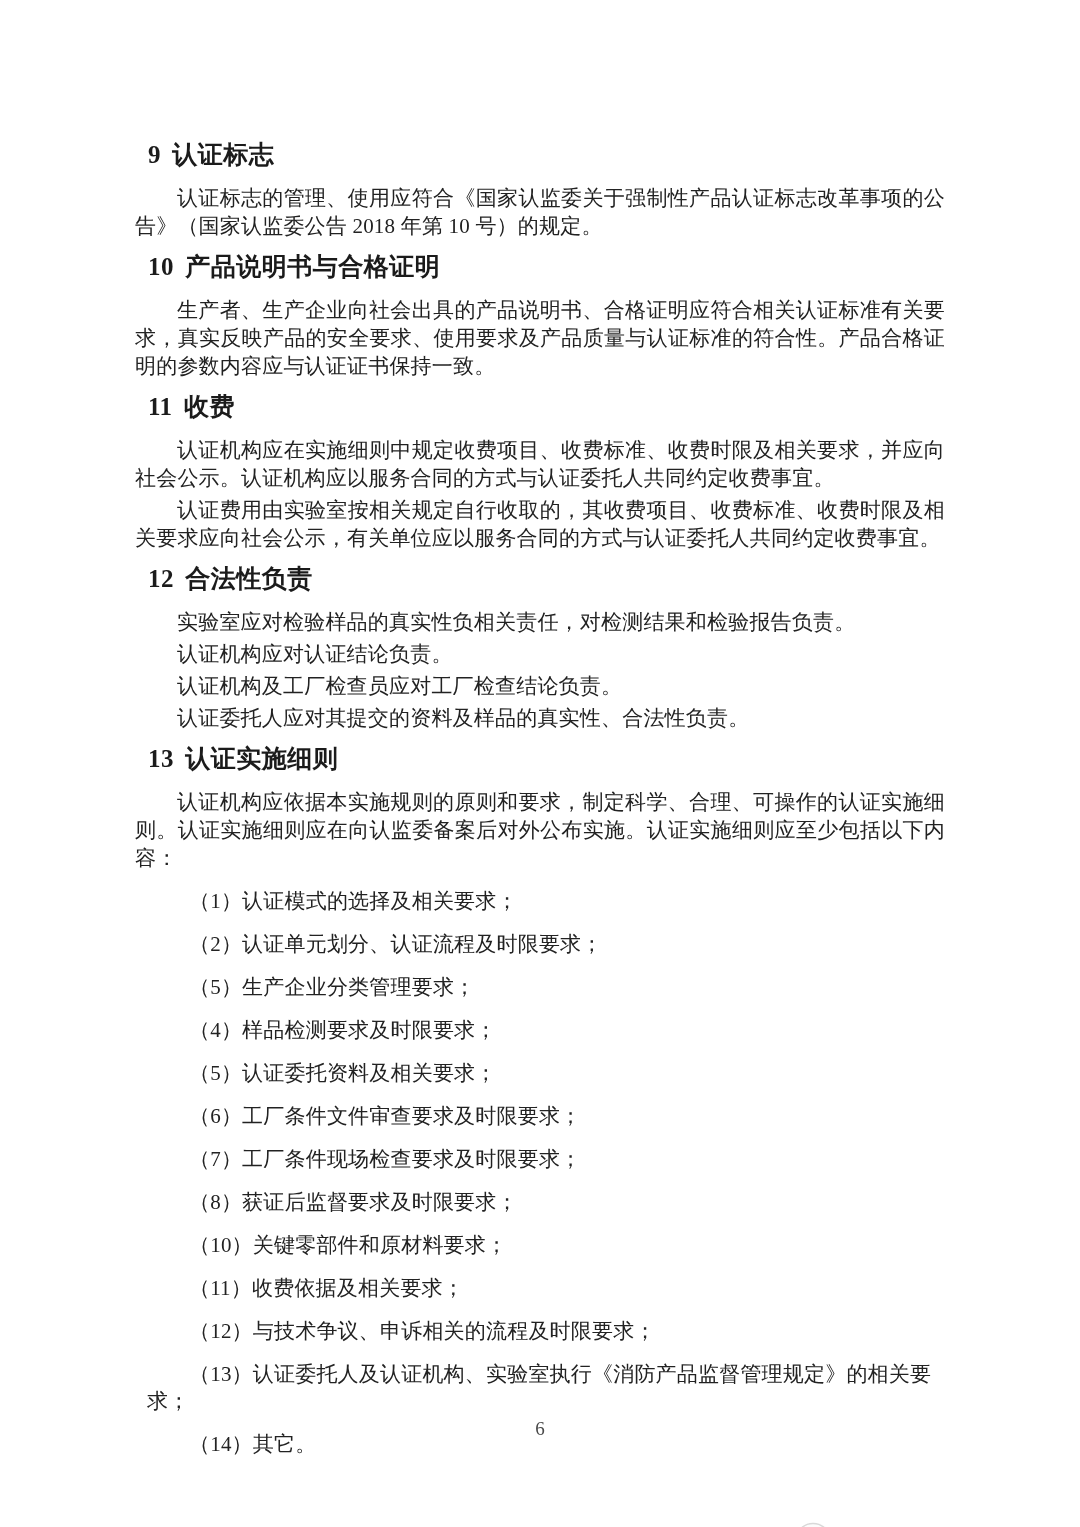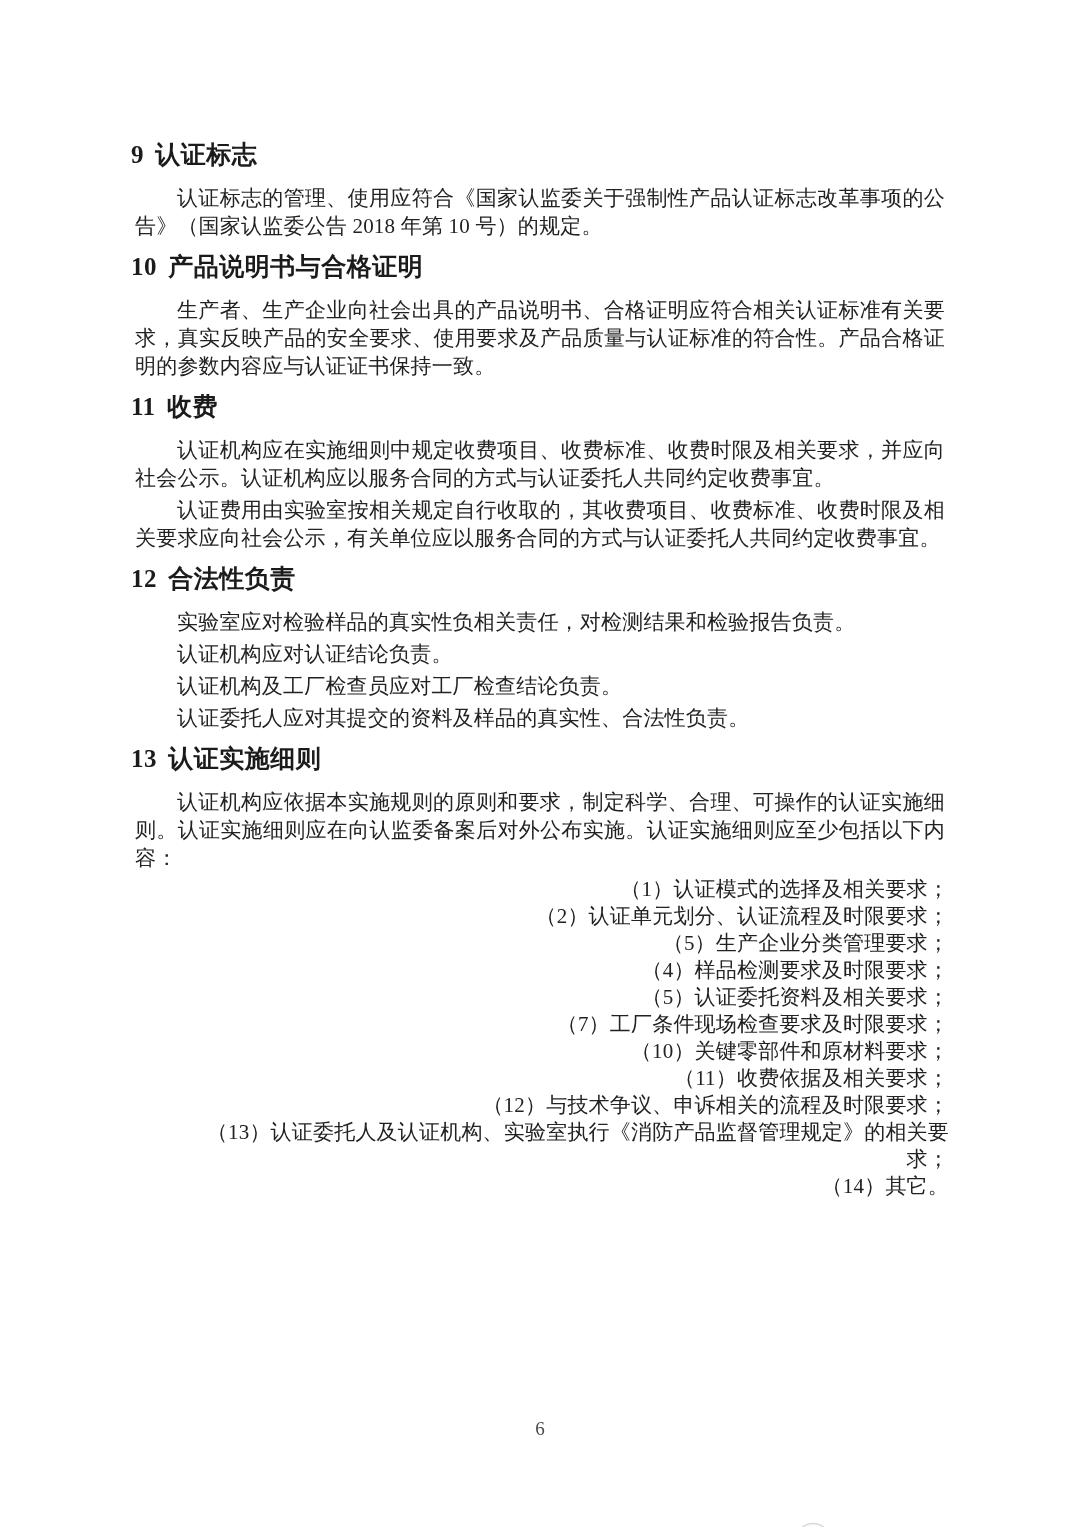--- a/index.html
+++ b/index.html
@@ -15,40 +15,40 @@
   .content {
     position: absolute;
     left: 131px;
     top: 140px;
     width: 818px;
   }
   .h {
     font-size: 25px;
     line-height: 30px;
     font-weight: 700;
-    margin: 12px 0 14px 0;
+    margin: 12px 0 14px 17px;
     letter-spacing: 0.5px;
     color: #1b1b1b;
   }
   section:first-child .h { margin-top: 0; }
   .num { margin-right: 0.45em; }
   .body {
     font-size: 21px;
     line-height: 28px;
     margin: 4px;
     text-indent: 2em;
     text-align: justify;
     letter-spacing: 0.2px;
   }
   .item {
     font-size: 21px;
     line-height: 27px;
-    margin: 0;
+    margin: 16px;
     text-indent: 2em;
-    text-align: right;
+    text-align: left;
     letter-spacing: 0.2px;
   }
   .items { margin-top: 2px; }
   .pagenum {
     position: absolute;
     left: 0;
     right: 0;
     top: 1418px;
     text-align: center;
     font-size: 19px;
@@ -116,21 +116,23 @@
       <h2 class="h">
         <span class="num">13</span><span class="ttl">认证实施细则</span>
       </h2>
       <p class="body">认证机构应依据本实施规则的原则和要求，制定科学、合理、可操作的认证实施细则。认证实施细则应在向认监委备案后对外公布实施。认证实施细则应至少包括以下内容：</p>
       <div class="items">
         <p class="item">（1）认证模式的选择及相关要求；</p>
         <p class="item">（2）认证单元划分、认证流程及时限要求；</p>
         <p class="item">（5）生产企业分类管理要求；</p>
         <p class="item">（4）样品检测要求及时限要求；</p>
         <p class="item">（5）认证委托资料及相关要求；</p>
+        <p class="item">（6）工厂条件文件审查要求及时限要求；</p>
         <p class="item">（7）工厂条件现场检查要求及时限要求；</p>
+        <p class="item">（8）获证后监督要求及时限要求；</p>
         <p class="item">（10）关键零部件和原材料要求；</p>
         <p class="item">（11）收费依据及相关要求；</p>
         <p class="item">（12）与技术争议、申诉相关的流程及时限要求；</p>
         <p class="item">（13）认证委托人及认证机构、实验室执行《消防产品监督管理规定》的相关要求；</p>
         <p class="item">（14）其它。</p>
       </div>
     </section>
 
   </main>
 

